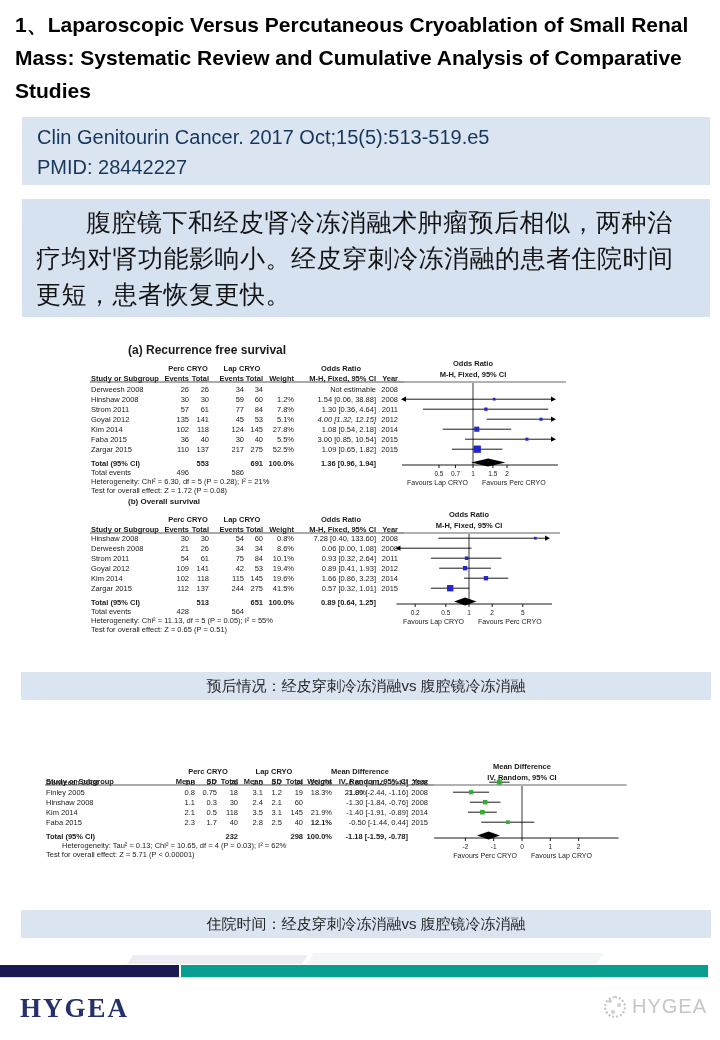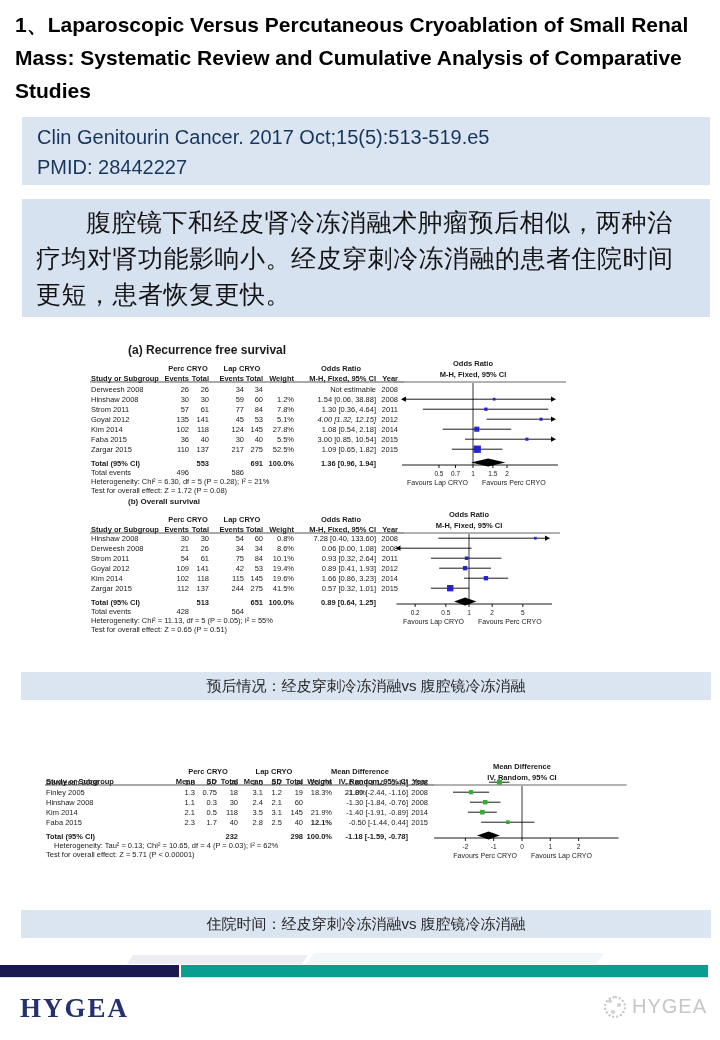--- a/index.html
+++ b/index.html
@@ -316,21 +316,21 @@
       <div class="t" style="left: 150px; top: 30px; transform: translateX(-100%);">1.8</div>
       <div class="t" style="left: 172px; top: 30px; transform: translateX(-100%);">0.7</div>
       <div class="t" style="left: 193px; top: 30px; transform: translateX(-100%);">26</div>
       <div class="t" style="left: 218px; top: 30px; transform: translateX(-100%);">2.6</div>
       <div class="t" style="left: 237px; top: 30px; transform: translateX(-100%);">0.7</div>
       <div class="t" style="left: 258px; top: 30px; transform: translateX(-100%);">34</div>
       <div class="t" style="left: 287px; top: 30px; transform: translateX(-100%);">26.7%</div>
       <div class="t" style="left: 363px; top: 30px; transform: translateX(-100%);">-0.80 [-1.16, -0.44]</div>
       <div class="t" style="left: 383px; top: 30px; transform: translateX(-100%);">2008</div>
       <div class="t" style="left: 1px; top: 40px;">Finley 2005</div>
-      <div class="t" style="left: 150px; top: 40px; transform: translateX(-100%);">1.3</div>
+      <div class="t" style="left: 150px; top: 40px; transform: translateX(-100%);">0.8</div>
       <div class="t" style="left: 172px; top: 40px; transform: translateX(-100%);">0.75</div>
       <div class="t" style="left: 193px; top: 40px; transform: translateX(-100%);">18</div>
       <div class="t" style="left: 218px; top: 40px; transform: translateX(-100%);">3.1</div>
       <div class="t" style="left: 237px; top: 40px; transform: translateX(-100%);">1.2</div>
       <div class="t" style="left: 258px; top: 40px; transform: translateX(-100%);">19</div>
       <div class="t" style="left: 287px; top: 40px; transform: translateX(-100%);">18.3%</div>
       <div class="t" style="left: 363px; top: 40px; transform: translateX(-100%);">-1.80 [-2.44, -1.16]</div>
       <div class="t" style="left: 383px; top: 40px; transform: translateX(-100%);">2008</div>
       <div class="t" style="left: 1px; top: 50px;">Hinshaw 2008</div>
       <div class="t" style="left: 150px; top: 50px; transform: translateX(-100%);">1.1</div>
@@ -360,21 +360,21 @@
       <div class="t" style="left: 237px; top: 70px; transform: translateX(-100%);">2.5</div>
       <div class="t" style="left: 258px; top: 70px; transform: translateX(-100%);">40</div>
       <div class="t" style="left: 287px; top: 70px; transform: translateX(-100%); font-weight: bold;">12.1%</div>
       <div class="t" style="left: 363px; top: 70px; transform: translateX(-100%);">-0.50 [-1.44, 0.44]</div>
       <div class="t" style="left: 383px; top: 70px; transform: translateX(-100%);">2015</div>
       <div class="t b" style="left: 1px; top: 84px;">Total (95% CI)</div>
       <div class="t b" style="left: 193px; top: 84px; transform: translateX(-100%);">232</div>
       <div class="t b" style="left: 258px; top: 84px; transform: translateX(-100%);">298</div>
       <div class="t b" style="left: 287px; top: 84px; transform: translateX(-100%);">100.0%</div>
       <div class="t b" style="left: 363px; top: 84px; transform: translateX(-100%);">-1.18 [-1.59, -0.78]</div>
-      <div class="t" style="left: 1px; top: 93px; padding-left: 8px;">Heterogeneity: Tau² = 0.13; Chi² = 10.65, df = 4 (P = 0.03); I² = 62%</div>
+      <div class="t" style="left: 9px; top: 93px; padding-left: 8px;">Heterogeneity: Tau² = 0.13; Chi² = 10.65, df = 4 (P = 0.03); I² = 62%</div>
       <div class="t" style="left: 1px; top: 102px;">Test for overall effect: Z = 5.71 (P &lt; 0.00001)</div>
       <div class="t" style="left: 420.4px; top: 94px; font-size: 6.5px; transform: translateX(-50%);">-2</div>
       <div class="t" style="left: 448.7px; top: 94px; font-size: 6.5px; transform: translateX(-50%);">-1</div>
       <div class="t" style="left: 477px; top: 94px; font-size: 6.5px; transform: translateX(-50%);">0</div>
       <div class="t" style="left: 505.3px; top: 94px; font-size: 6.5px; transform: translateX(-50%);">1</div>
       <div class="t" style="left: 533.6px; top: 94px; font-size: 6.5px; transform: translateX(-50%);">2</div>
       <div class="t" style="left: 472px; top: 103px; font-size: 7px; transform: translateX(-100%);">Favours Perc CRYO</div>
       <div class="t" style="left: 486px; top: 103px; font-size: 7px;">Favours Lap CRYO</div>
     </div>
 

